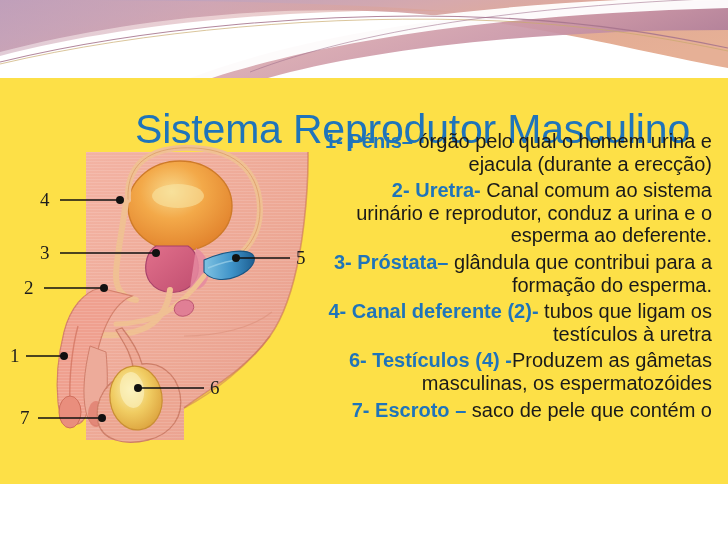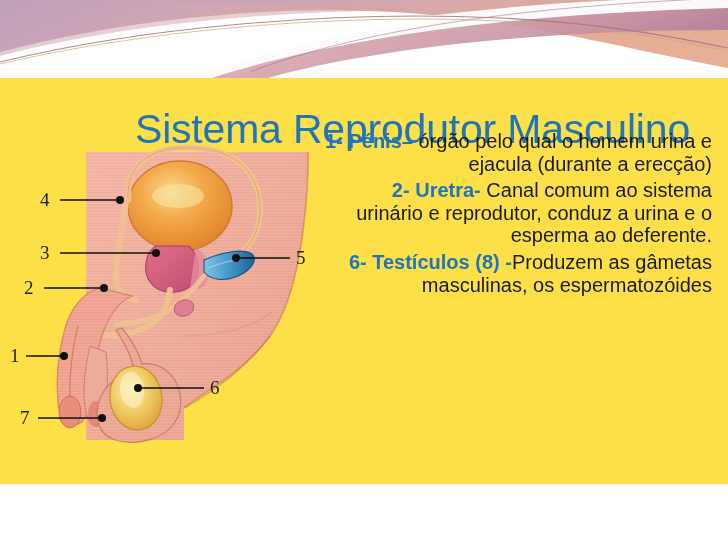--- a/index.html
+++ b/index.html
@@ -256,24 +256,40 @@
       <span class="term">Pénis</span><span class="dash">–</span>
       <span>órgão pelo qual o homem urina e ejacula (durante a erecção)</span>
     </p>
 
     <p class="item">
       <span class="term">2-</span>
       <span class="term">Uretra</span><span class="dash">-</span>
       <span>Canal comum ao sistema urinário e reprodutor, conduz a urina e o esperma ao deferente.</span>
     </p>
 
-
+    <p class="item">
+      <span class="term">3-</span>
+      <span class="term">Próstata</span><span class="dash">–</span>
+      <span>glândula que contribui para a formação do esperma.</span>
+    </p>
+
+    <p class="item">
+      <span class="term">4-</span>
+      <span class="term">Canal deferente (2)-</span>
+      <span>tubos que ligam os testículos à uretra</span>
+    </p>
 
 
     <p class="item">
       <span class="term">6-</span>
-      <span class="term">Testículos (8) -</span><span>Produzem as gâmetas masculinas, os espermatozóides</span>
-    </p>
-
+      <span class="term">Testículos (4) -</span><span>Produzem as gâmetas masculinas, os espermatozóides</span>
+    </p>
+
+    <p class="item">
+      <span class="term">7-</span>
+      <span class="term">Escroto</span>
+      <span class="dash">–</span>
+      <span>saco de pele que contém o</span>
+    </p>
 
   </div>
 
 </div>
 
 </body></html>

